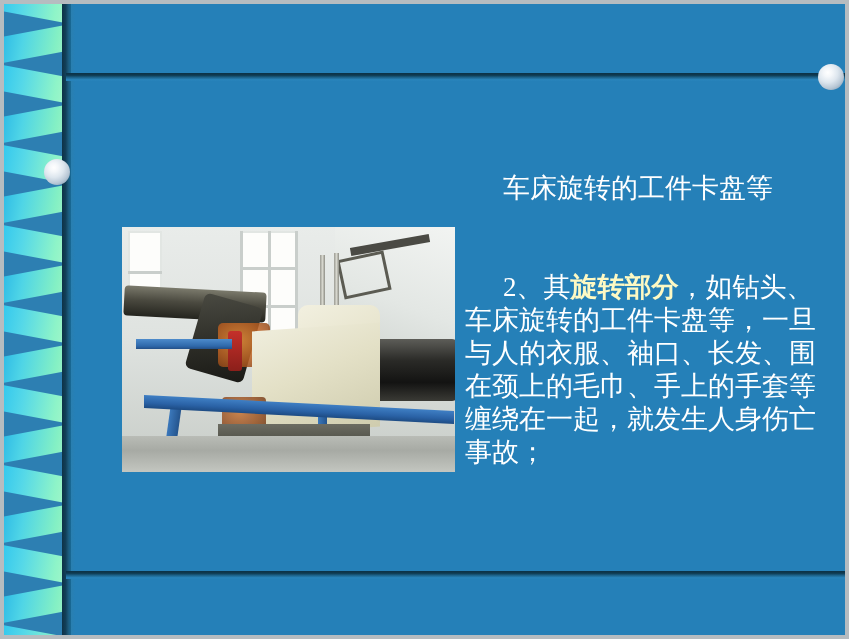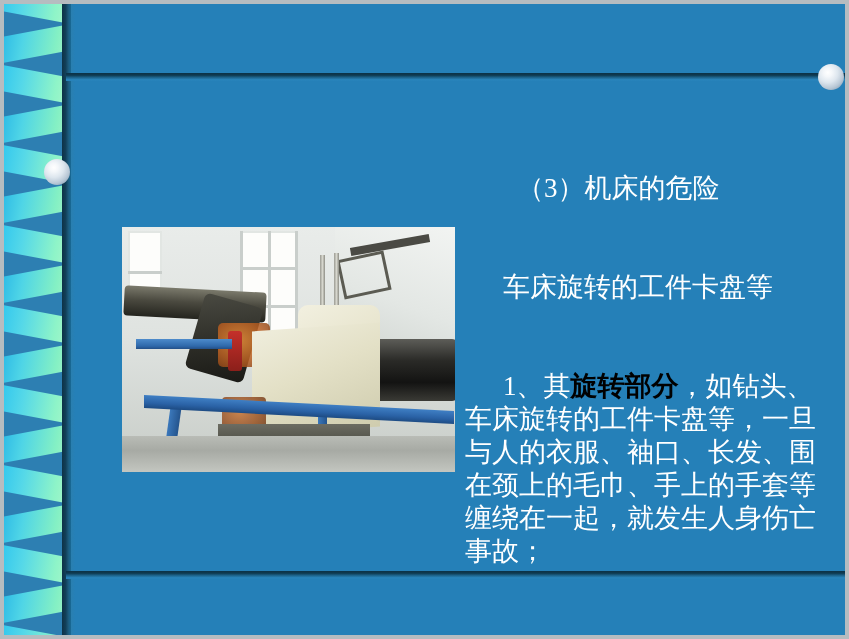--- a/index.html
+++ b/index.html
@@ -285,21 +285,21 @@
     font-family: "Liberation Serif", "DejaVu Serif", serif;
     text-align: left;
     white-space: pre-wrap;
   }
   .text-col p {
     margin: 0;
     text-indent: 0;
   }
   .p-indent { padding-left: 52px; }
   .p-indent2 { padding-left: 38px; }
-  .hl-orange { color: #000000; font-weight: bold; }
+  .hl-orange { color: #fef9c3; font-weight: bold; }
 </style>
 </head>
 <body>
 
 <div class="slide">
 
   <div class="ribbon-band">
     <div class="ribbon-bg"></div>
     <div class="zig" style="top:-20px">
         <div class="face-a"></div>
@@ -373,21 +373,20 @@
     <div class="orangebits2"></div>
     <div class="rail2"></div>
     <div class="leg l1"></div>
     <div class="leg l2"></div>
     <div class="base"></div>
     <div class="rail"></div>
     <div class="floor"></div>
   </div>
 
   <div class="text-col">
-    <p class="p-indent">（3）机床的危险</p>
     <p class="p-indent2">车床旋转的工件卡盘等</p>
-    <p><span class="p-indent2" style="display:inline-block;"></span><span>1、其</span><span class="hl-orange">旋转部分</span><span>，如钻头、车床旋转的工件卡盘等，一旦与人的衣服、袖口、长发、围在颈上的毛巾、手上的手套等缠绕在一起，就发生人身伤亡事故；</span></p>
+    <p><span class="p-indent2" style="display:inline-block;"></span><span>2、其</span><span class="hl-orange">旋转部分</span><span>，如钻头、车床旋转的工件卡盘等，一旦与人的衣服、袖口、长发、围在颈上的毛巾、手上的手套等缠绕在一起，就发生人身伤亡事故；</span></p>
     
     
   </div>
 
   <div class="slide-frame"></div>
 </div>
 
 </body></html>

